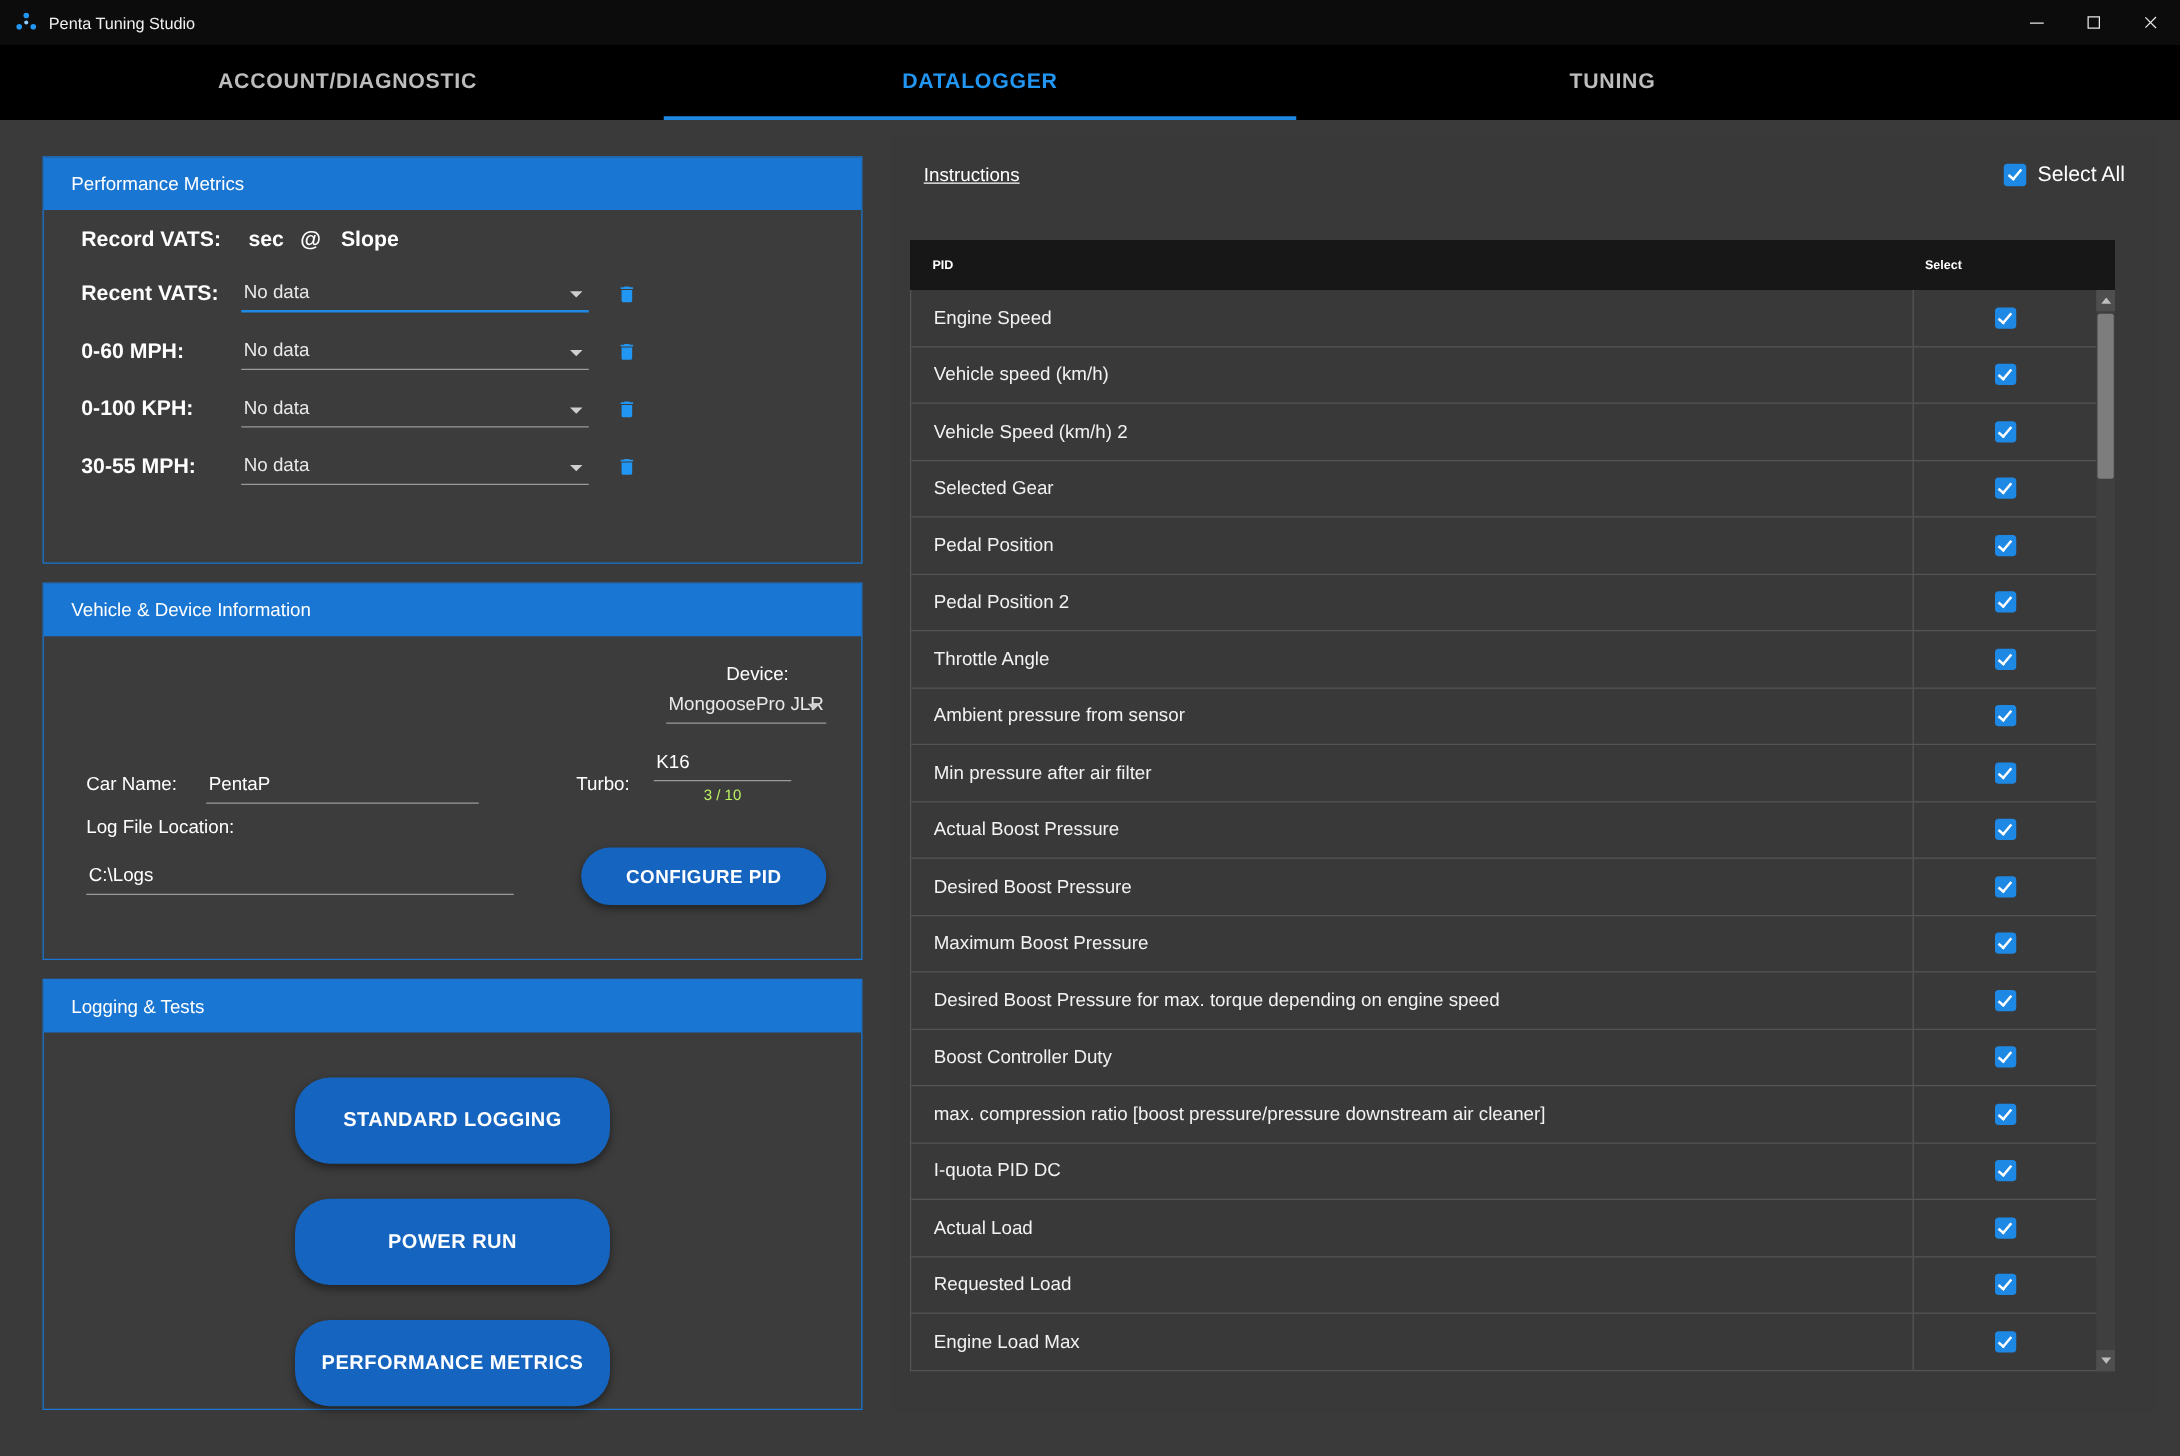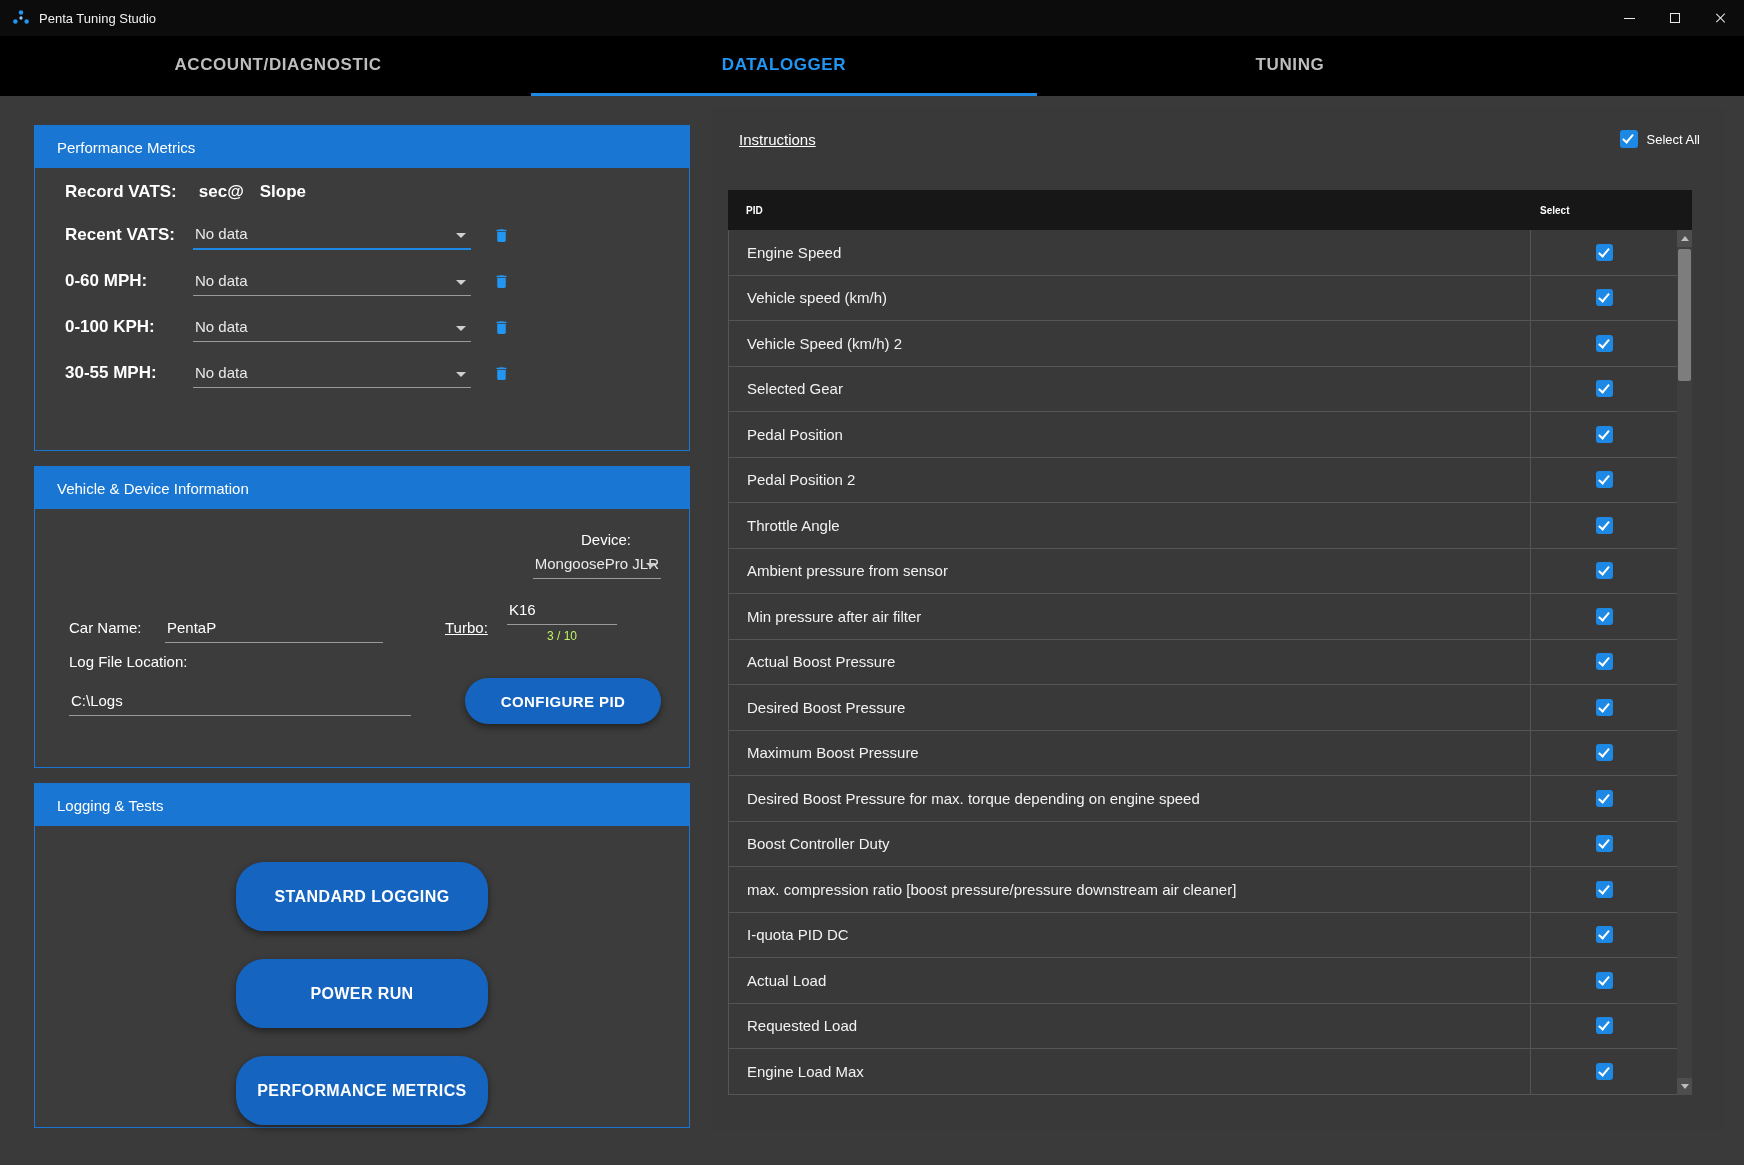--- a/index.html
+++ b/index.html
@@ -32,60 +32,60 @@
 
   
   .panel { position:absolute; background:#3c3c3c; border:1px solid #1976d2; }
   .panel-header { height:42px; background:#1976d2; color:#fff; font-size:15px; display:flex; align-items:center; padding-left:22px; }
 
   
   #perf { left:34px; top:125px; width:656px; height:326px; }
   .perf-body { padding:14px 26px 0 30px; }
   .record-row { display:flex; align-items:baseline; height:30px; font-size:17px; font-weight:700; color:#fff; }
   .rv-label { margin-right:22px; }
-  .rv-unit { margin-right:0; }
+  .rv-unit { margin-right:13px; }
   .rv-at { margin-right:16px; }
   .metric-row { display:flex; align-items:center; height:46px; }
   .m-label { width:128px; font-size:17px; font-weight:700; color:#fff; }
   .dd { position:relative; height:30px; border-bottom:1px solid #9a9a9a; display:flex; align-items:flex-end; padding:0 2px 6px 2px; font-size:15px; color:#e9e9e9; }
   .metric-row .dd { width:278px; }
   div.metric-row:first-of-type .dd { border-bottom:2px solid #1e88e5; }
   .caret { position:absolute; right:5px; bottom:10px; width:0; height:0; border-left:5px solid transparent; border-right:5px solid transparent; border-top:5px solid #cfcfcf; }
   .trash { margin-left:22px; display:flex; align-items:center; }
 
   
   #vehicle { left:34px; top:466px; width:656px; height:302px; }
   .veh-body { padding:22px 28px 0 34px; font-size:15px; }
   .lbl { color:#fff; font-size:15px; }
   .veh-row1 { display:flex; align-items:flex-end;flex-direction:column; }
   .veh-row1 .lbl { width:80px; padding-bottom:7px; }
   .dd-wide { flex:1; }
   .veh-row2 { display:flex; align-items:flex-end; margin-top:16px; }
   .veh-row2 .lbl-car { width:96px; padding-bottom:7px; }
   .uinput { border-bottom:1px solid #9a9a9a; height:30px; display:flex; align-items:flex-end; padding:0 2px 6px 2px; font-size:15px; color:#fff; }
   .uinput-car { width:218px; }
-  .lbl-turbo { margin-left:62px; width:62px; padding-bottom:7px;text-decoration:underline; }
+  .lbl-turbo { margin-left:78px; width:62px; padding-bottom:7px; }
   .turbo-wrap { width:110px; display:flex; flex-direction:column; }
   .counter { font-size:12px; color:#bef264; text-align:center; margin-top:4px; }
   .veh-loglabel { margin-top:10px; font-size:15px; color:#fff; }
   .veh-row3 { display:flex; align-items:center; margin-top:8px; }
   .uinput-log { width:342px; }
   .pill { border:none; background:#1565c0; color:#fff; font-family:inherit; font-weight:700; letter-spacing:.4px; border-radius:28px; box-shadow:0 3px 7px rgba(0,0,0,.45); cursor:pointer; }
   .cfg-btn { margin-left:auto; margin-right:0; width:196px; height:46px; font-size:15px; }
 
   
   #logging { left:34px; top:783px; width:656px; height:345px; }
   .log-body { display:flex; flex-direction:column; align-items:center; padding-top:36px; }
   .log-btn { width:252px; height:69px; font-size:16px; margin-bottom:28px; }
 
   
   #right { position:absolute; left:712px; top:108px; width:1014px; height:1022px; background:#393939; }
   .right-top { display:flex; align-items:center; padding:22px 26px 0 27px; }
   .instructions { color:#fff; font-size:15px; text-decoration:underline; }
-  .select-all { margin-left:auto; display:flex; align-items:center; gap:9px; font-size:13px; color:#fff; }
+  .select-all { margin-left:auto; display:flex; align-items:center; gap:9px; font-size:17px; color:#fff; }
 
   .tbl { margin:42px 34px 0 16px; }
   .tbl-header { height:40px; background:#171717; display:flex; color:#fff; font-weight:700; font-size:10px; }
   .th-pid { width:802px; display:flex; align-items:center; padding-left:18px; }
   .th-select { flex:1; display:flex; align-items:center; padding-left:10px; }
   .tbl-body { position:relative; border-left:1px solid #555; }
   .row { display:flex; height:45.5px; border-bottom:1px solid #555; }
   .cell-pid { width:801px; display:flex; align-items:center; padding-left:18px; font-size:15px; color:#f2f2f2; }
   .cell-select { flex:1; border-left:1px solid #555; display:flex; align-items:center; justify-content:center; padding-right:15px; }
 

